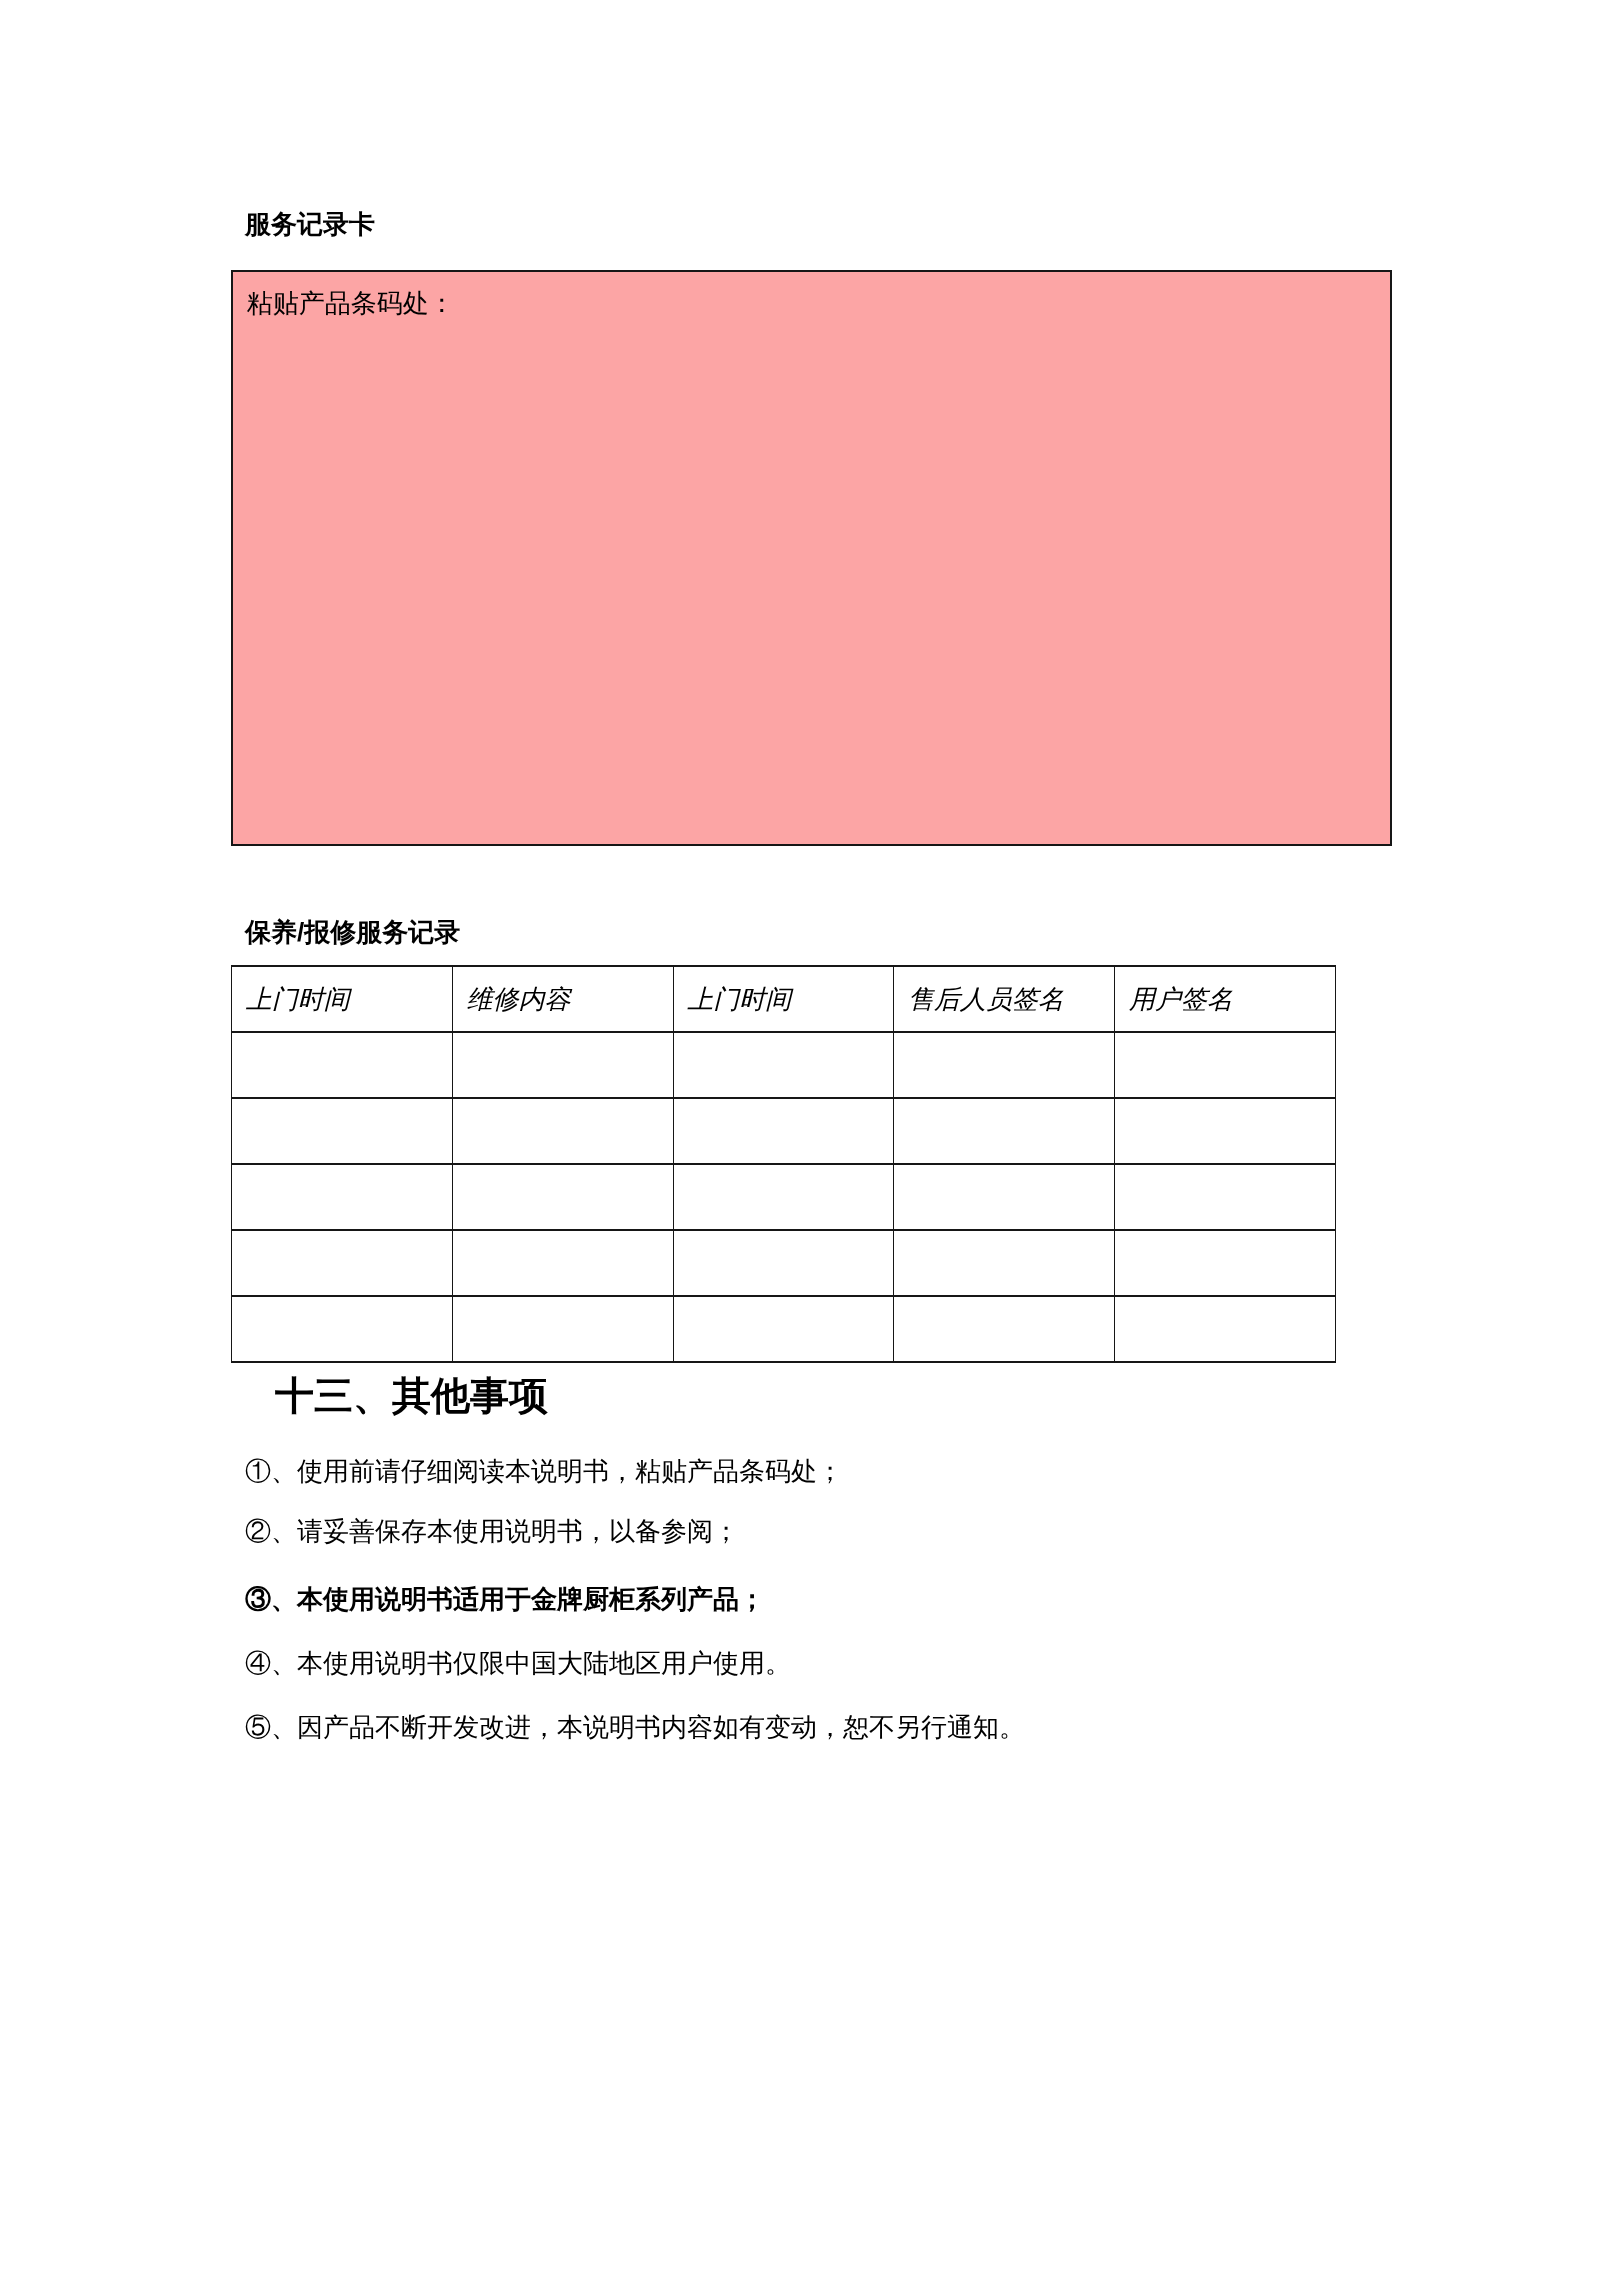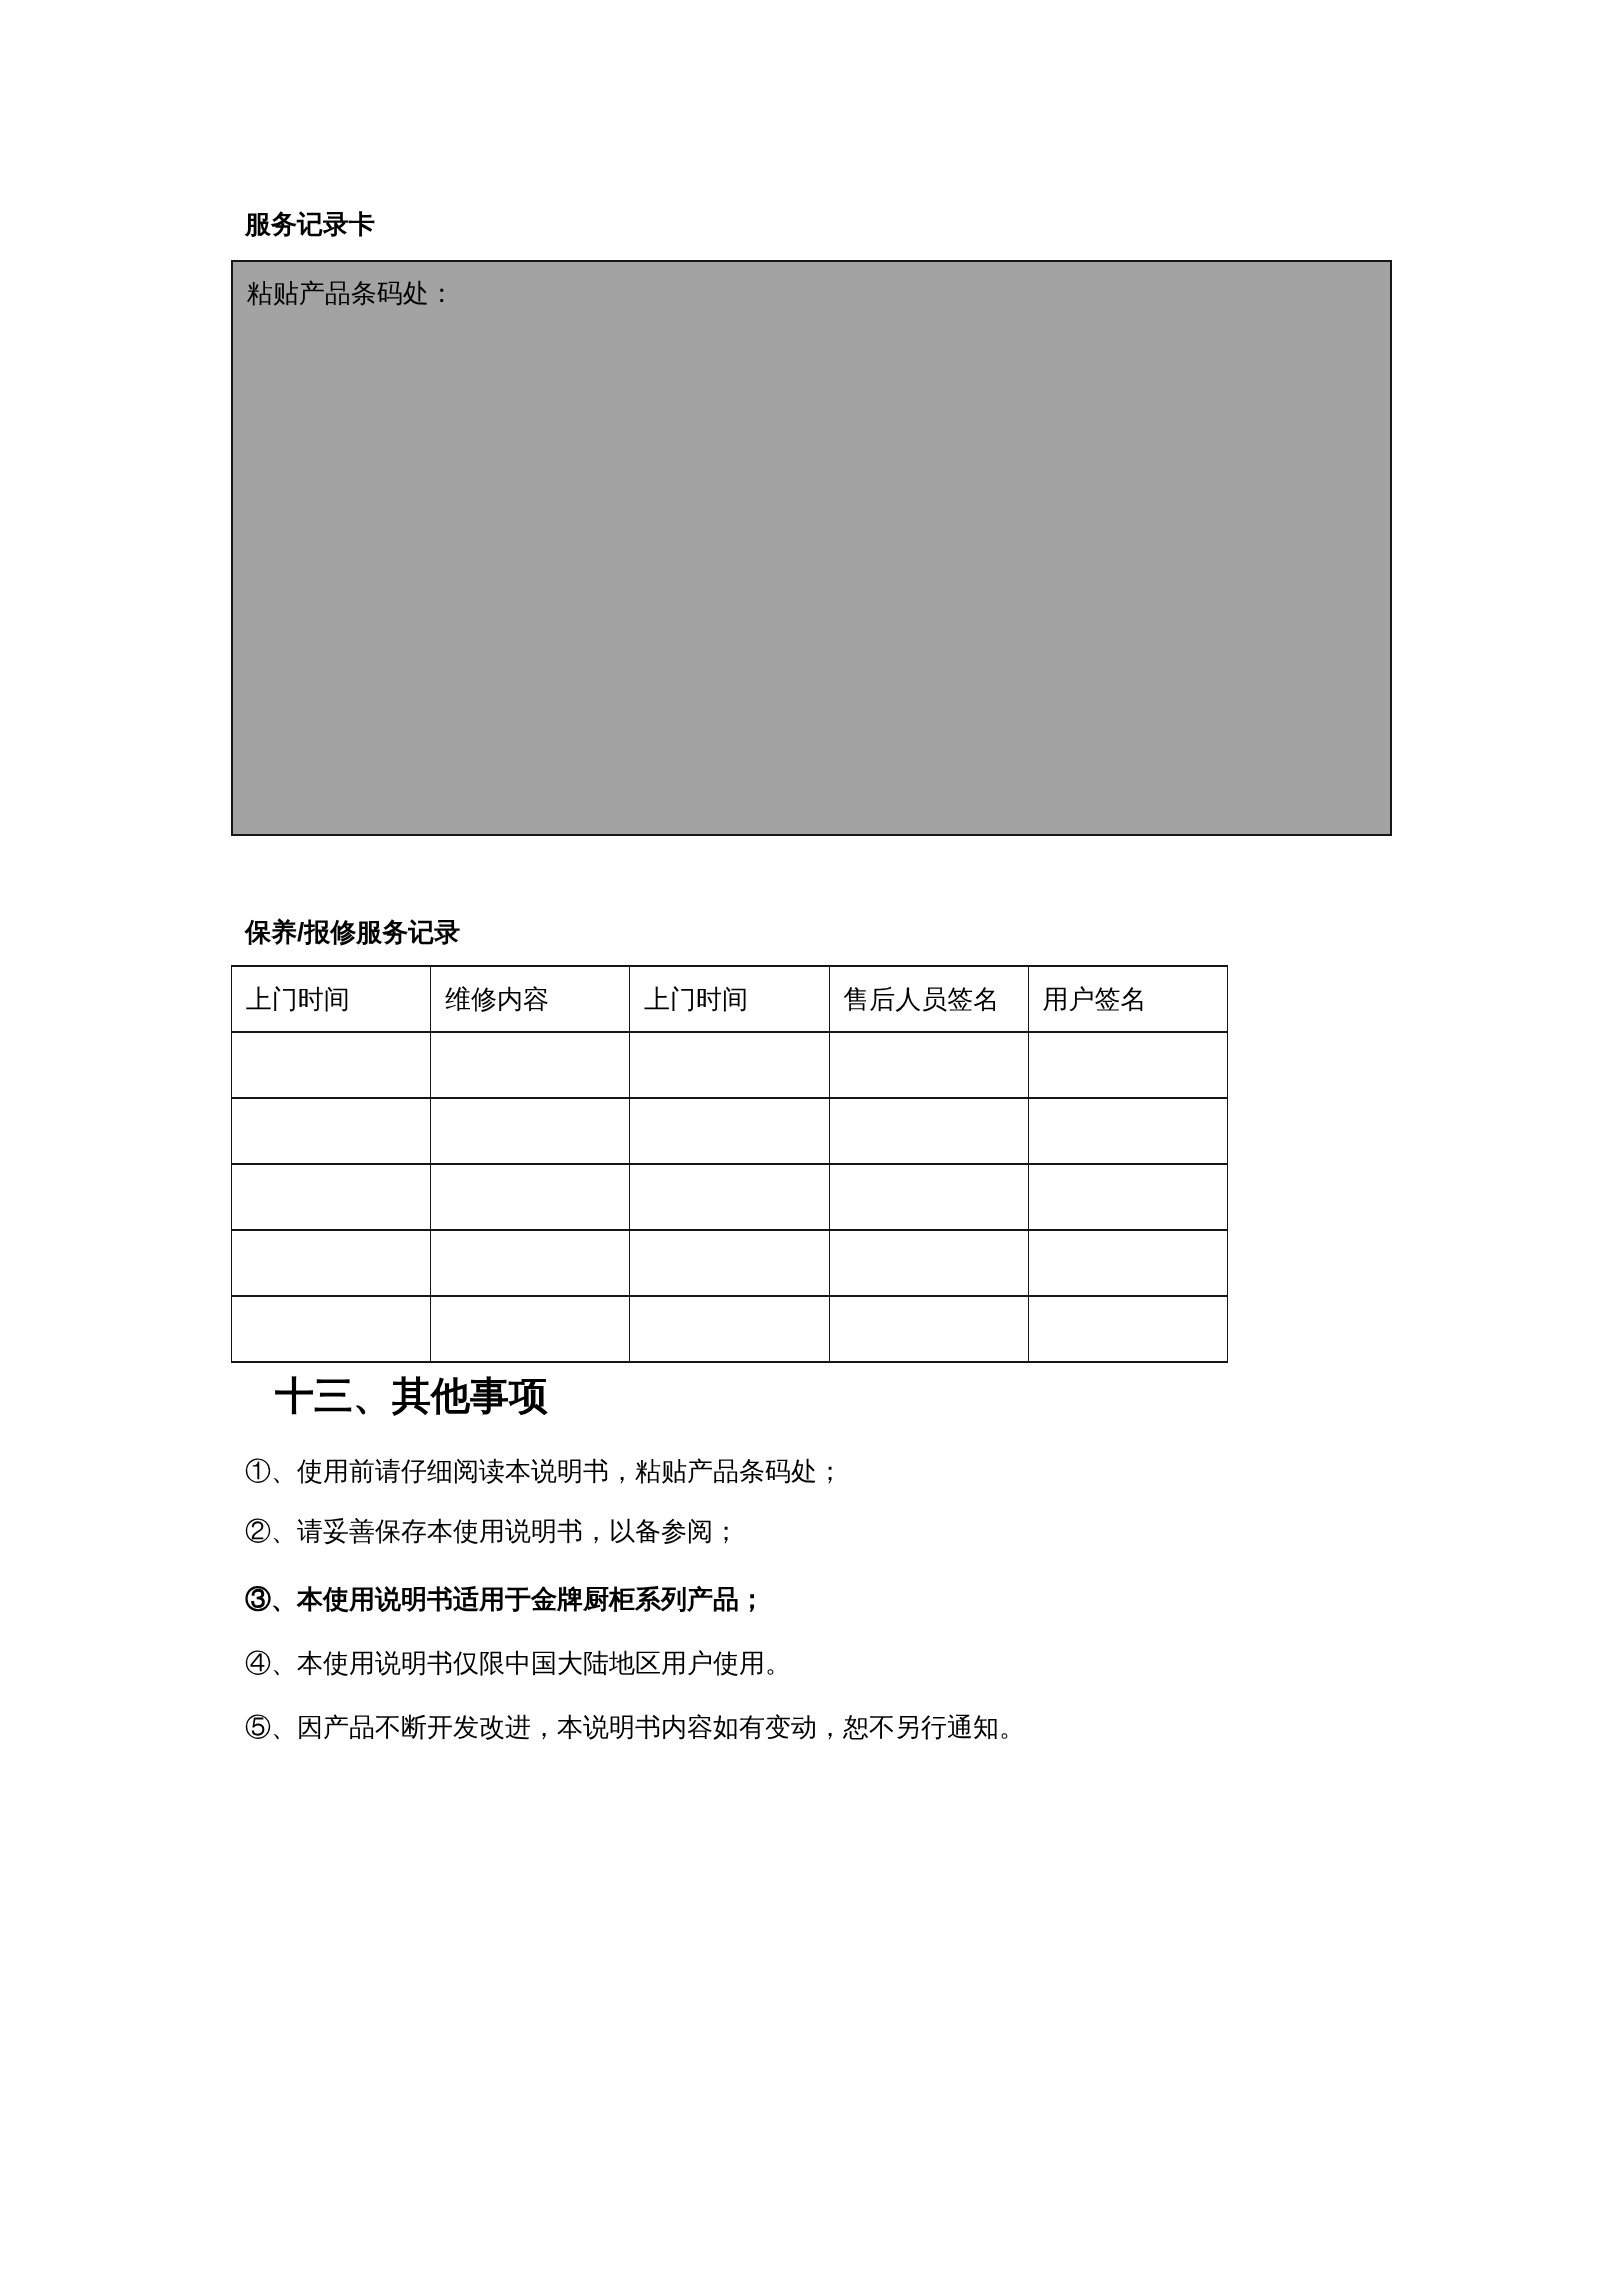--- a/index.html
+++ b/index.html
@@ -20,40 +20,41 @@
     font-size: 26px;
     font-weight: bold;
     line-height: 31px;
     white-space: nowrap;
   }
   #service-card-title { left: 245px; top: 209px; }
   #maintenance-title  { left: 245px; top: 917px; }
 
   
   #barcode-box {
-    left: 231px; top: 260px;
+    left: 231px; top: 270px;
     width: 1161px; height: 576px;
     border: 2px solid #161616;
-    background: #a3a3a3;
+    background: #fca5a5;
   }
   .box-line {
     position: absolute;
     font-size: 26px;
     line-height: 30px;
     white-space: nowrap;
   }
   #barcode-line1 { left: 13.7px; top: 15.7px; }
   #barcode-line2 { left: 10.5px; top: 79px; }
 
   
   #service-table {
     left: 231px; top: 965px;
-    width: 997px; height: 397px;
+    width: 1105px; height: 397px;
     border-collapse: collapse;
     table-layout: fixed;
+    font-style: italic;
   }
   #service-table th, #service-table td {
     border-left: 1.3px solid #161616;
     border-right: 1.3px solid #161616;
     border-top: 2px solid #161616;
     border-bottom: 2px solid #161616;
     height: 66px;
     padding: 0 0 0 13.7px;
     vertical-align: middle;
   }

